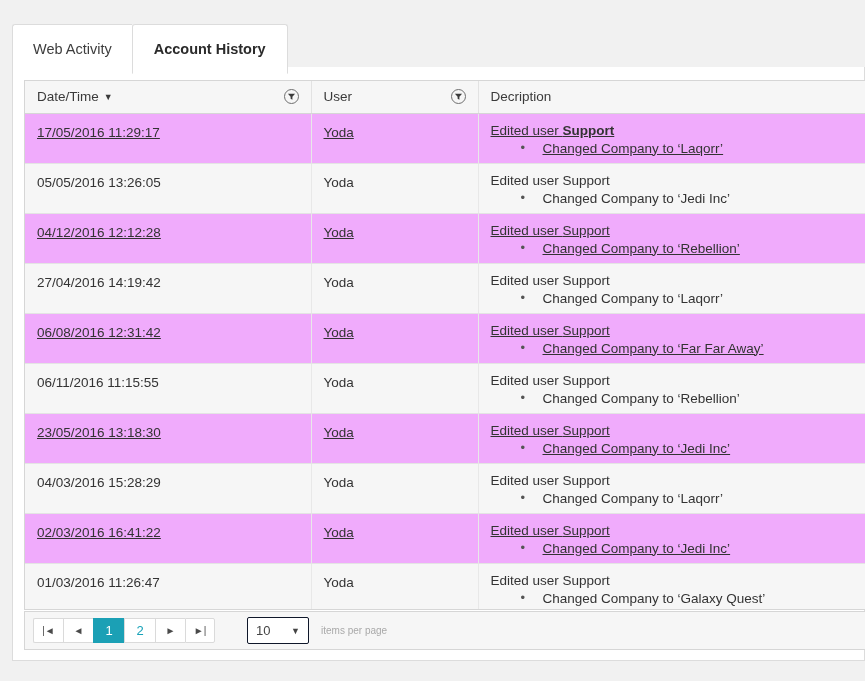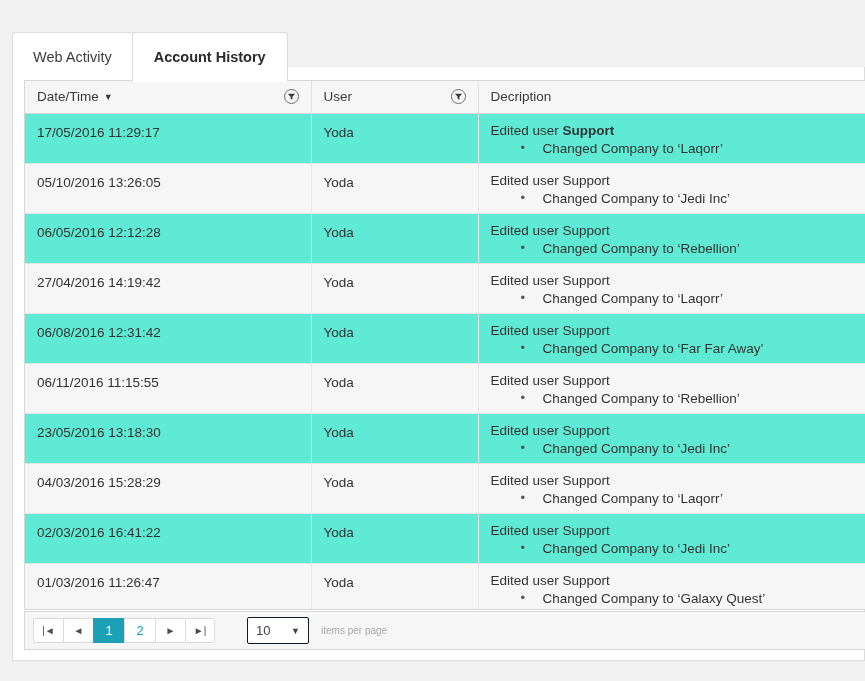--- a/index.html
+++ b/index.html
@@ -13,21 +13,21 @@
 
   #app {
     position: relative;
     width: 865px; height: 681px;
     overflow: hidden;
   }
 
   
   .tabstrip {
     position: absolute;
-    left: 12px; top: 32px;
+    left: 12px; top: 24px;
     width: 853px; height: 50px;
     display: flex;
     align-items: flex-end;
     border-bottom: 1px solid #dcdcdc;
     background: transparent;
   }
   .tab {
     height: 49px;
     padding: 0 20px;
     display: flex;
@@ -141,21 +141,21 @@
     height: 50px;
     border-bottom: 1px solid #e4e4e4;
     border-right: 1px solid #e8e8e8;
     padding: 0 12px;
     vertical-align: top;
     color: #333333;
     font-size: 13.5px;
   }
   tbody td:last-child { border-right: none; }
 
-  tbody tr.odd  td { background: #5eead4; }
+  tbody tr.odd  td { background: #f0abfc; text-decoration: underline; }
   tbody tr.even td { background: #f6f6f6; }
 
   .cell-pad { padding-top: 11px; }
 
   .desc-cell { padding: 0 12px; }
   .desc-title {
     padding-top: 9px;
     color: #333333;
     font-size: 13.5px;
     white-space: nowrap;
@@ -324,35 +324,35 @@
               </td>
               <td class="desc-cell">
                 <div class="desc-title"><span>Edited user </span><b>Support</b></div>
                 <ul class="desc-list">
                   <li>Changed Company to ‘Laqorr’</li>
                 </ul>
               </td>
             </tr>
             <tr class="even">
               <td>
-                <div class="cell-pad">05/10/2016 13:26:05</div>
+                <div class="cell-pad">05/05/2016 13:26:05</div>
               </td>
               <td>
                 <div class="cell-pad">Yoda</div>
               </td>
               <td class="desc-cell">
                 <div class="desc-title"><span>Edited user </span><span>Support</span></div>
                 <ul class="desc-list">
                   <li>Changed Company to ‘Jedi Inc’</li>
                 </ul>
               </td>
             </tr>
             <tr class="odd">
               <td>
-                <div class="cell-pad">06/05/2016 12:12:28</div>
+                <div class="cell-pad">04/12/2016 12:12:28</div>
               </td>
               <td>
                 <div class="cell-pad">Yoda</div>
               </td>
               <td class="desc-cell">
                 <div class="desc-title"><span>Edited user </span><span>Support</span></div>
                 <ul class="desc-list">
                   <li>Changed Company to ‘Rebellion’</li>
                 </ul>
               </td>

